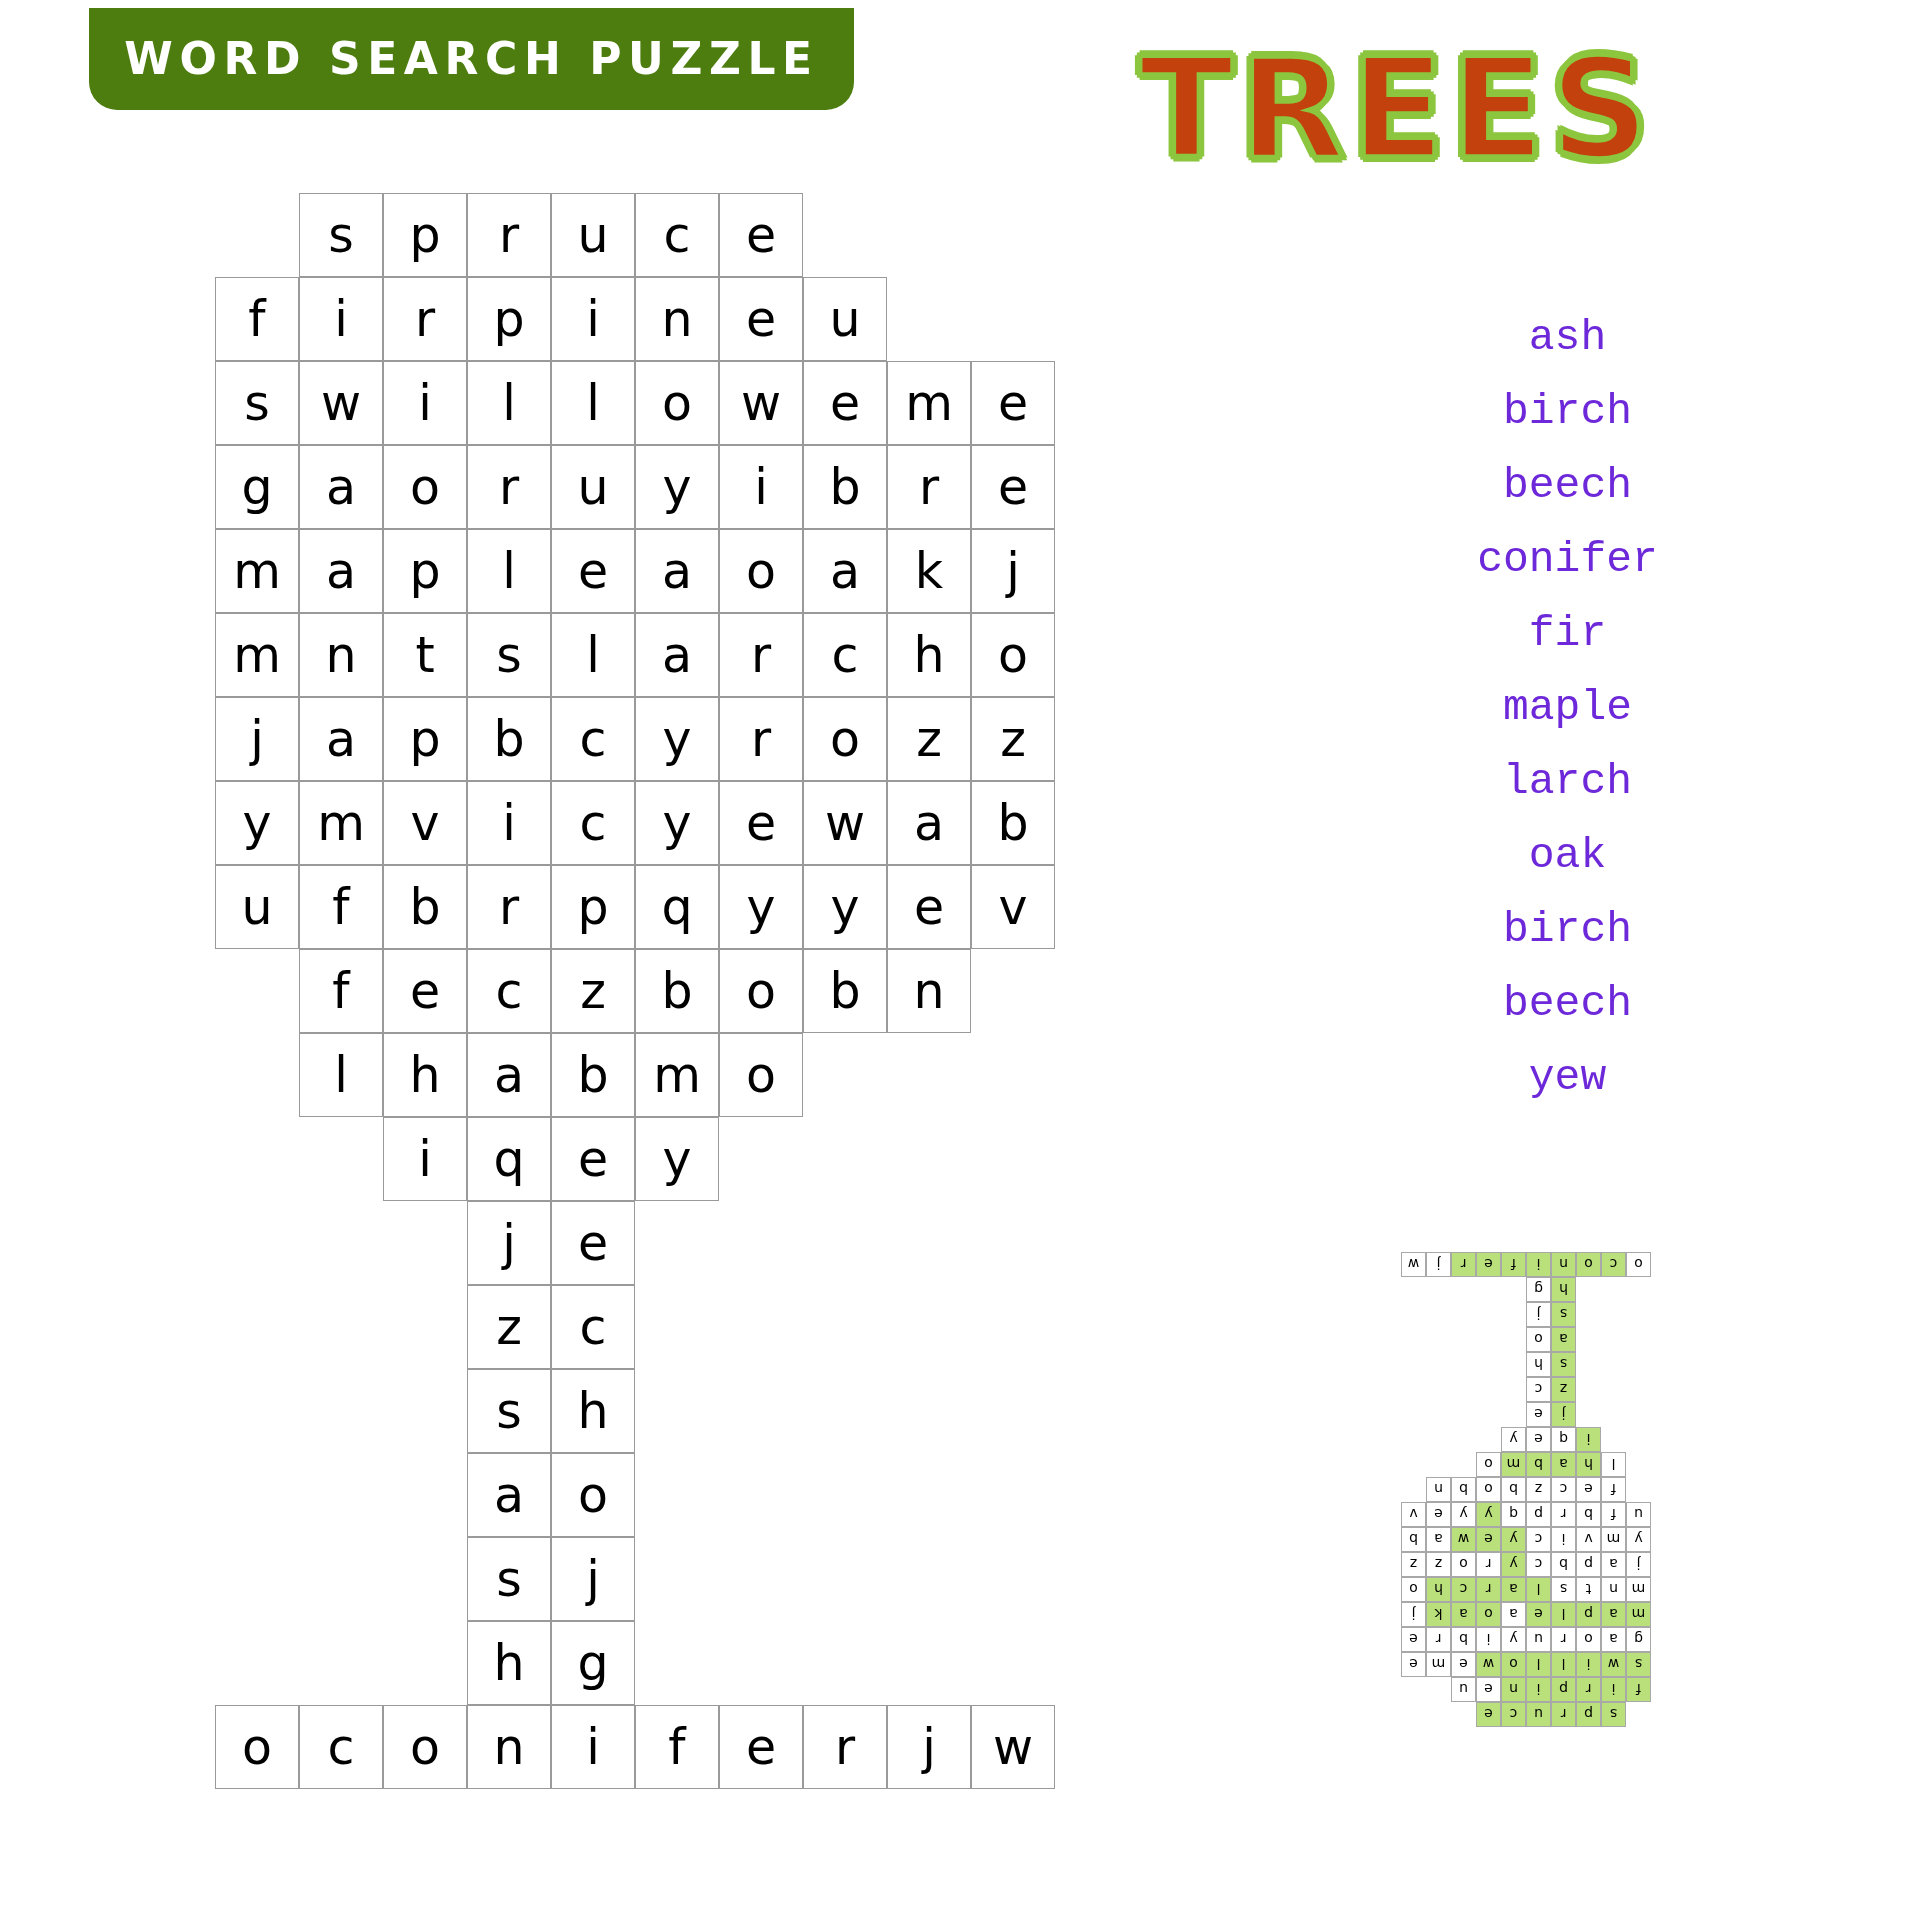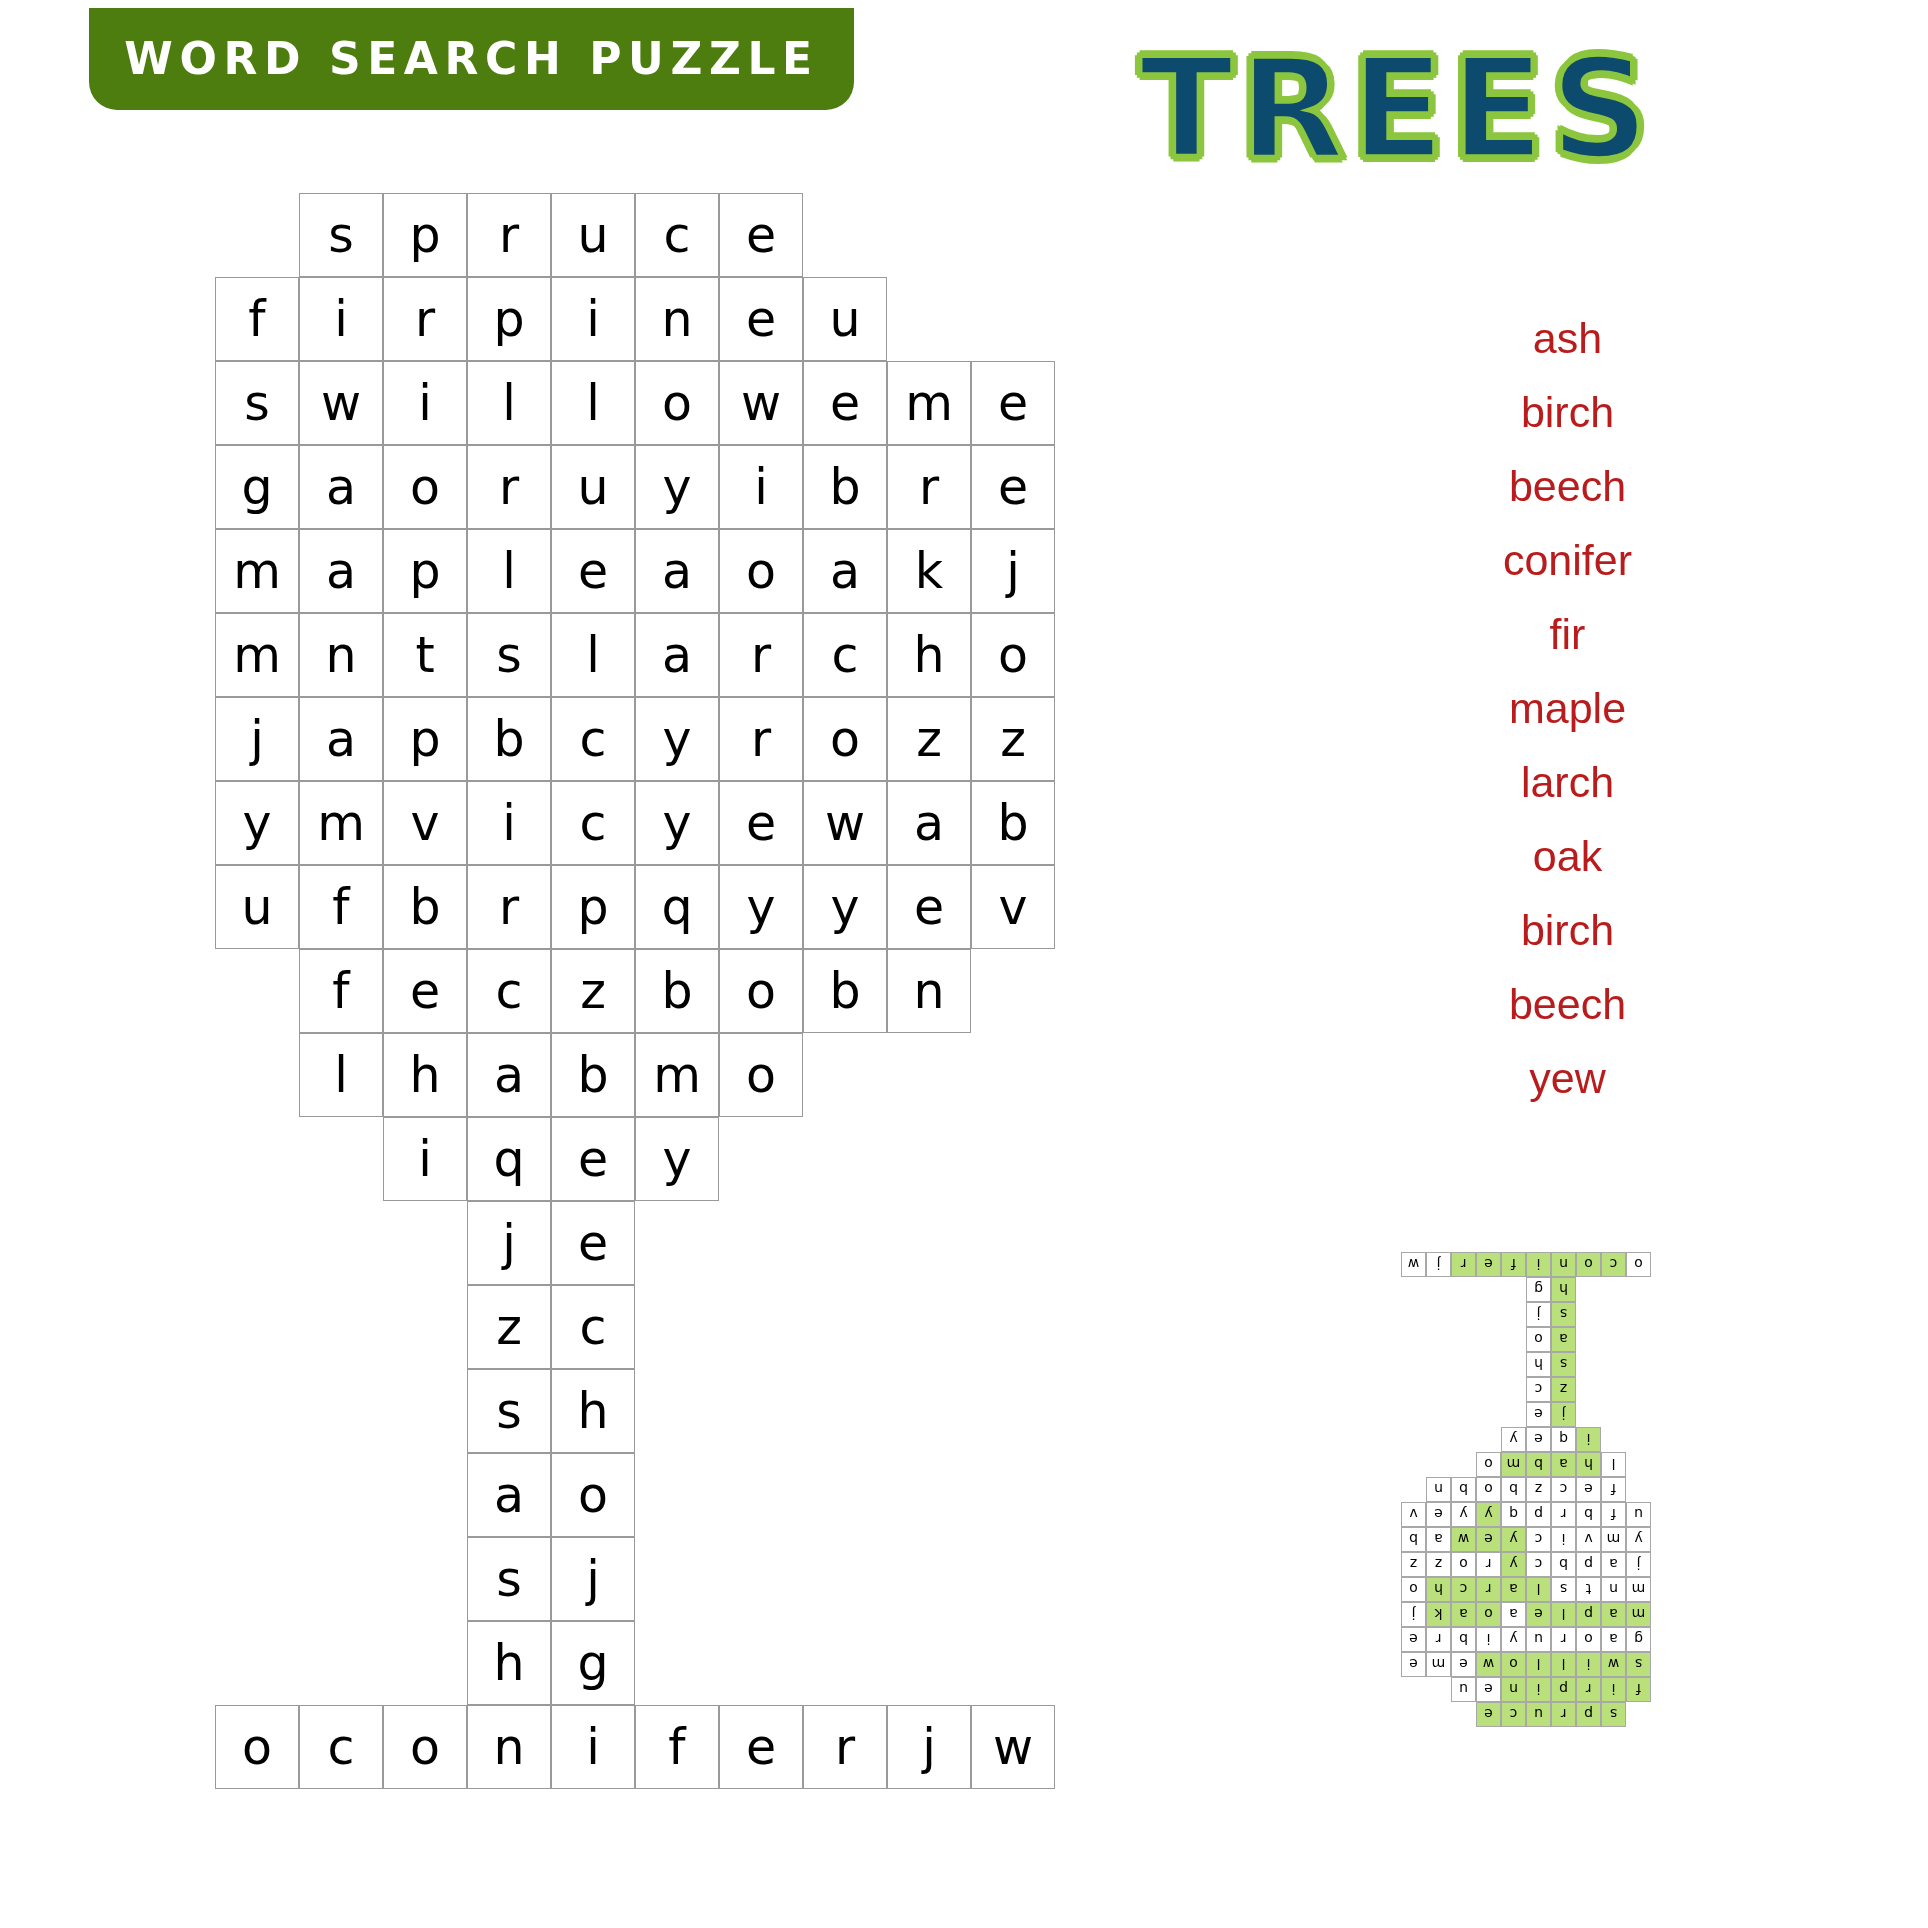--- a/index.html
+++ b/index.html
@@ -38,39 +38,39 @@
 
   
   #title {
     position: absolute;
     left: 1139px;
     top: 28px;
     font-family: "DejaVu Sans", sans-serif;
     font-weight: bold;
     font-size: 139px;
     letter-spacing: 4.7px;
-    color: #0c4a6e;
+    color: #c2410c;
     -webkit-text-stroke: 5.6px #8cc63e;
     text-shadow:
       -4.7px 0 0 #8cc63e, 4.7px 0 0 #8cc63e,
       0 -4.7px 0 #8cc63e, 0 4.7px 0 #8cc63e;
   }
 
   
   #wordlist {
     position: absolute;
     left: 1412px;
     top: 301px;
     width: 311px;
     text-align: center;
   }
   #wordlist .word {
-    font-family: Liberation Sans, sans-serif;
+    font-family: Liberation Mono, monospace;
     font-size: 43px;
-    color: #b91c1c;
+    color: #6d28d9;
     line-height: 74px;
     white-space: nowrap;
   }
 
   
   #grid {
     position: absolute;
     left: 215px;
     top: 193px;
   }

